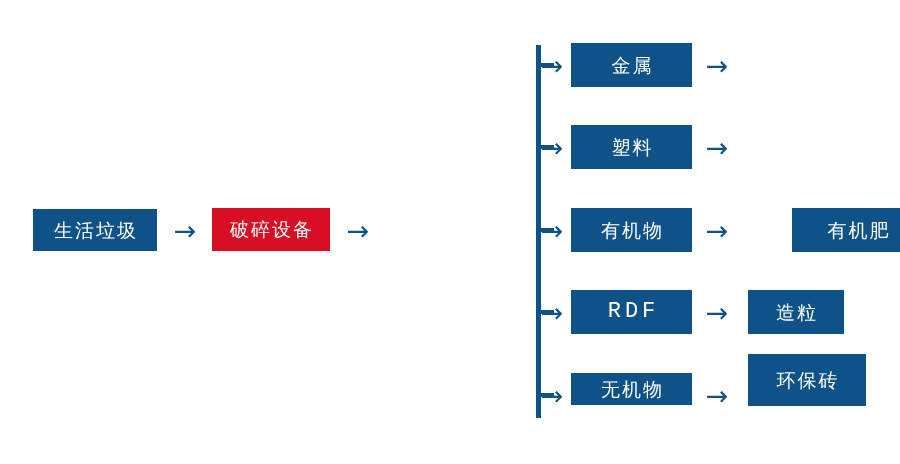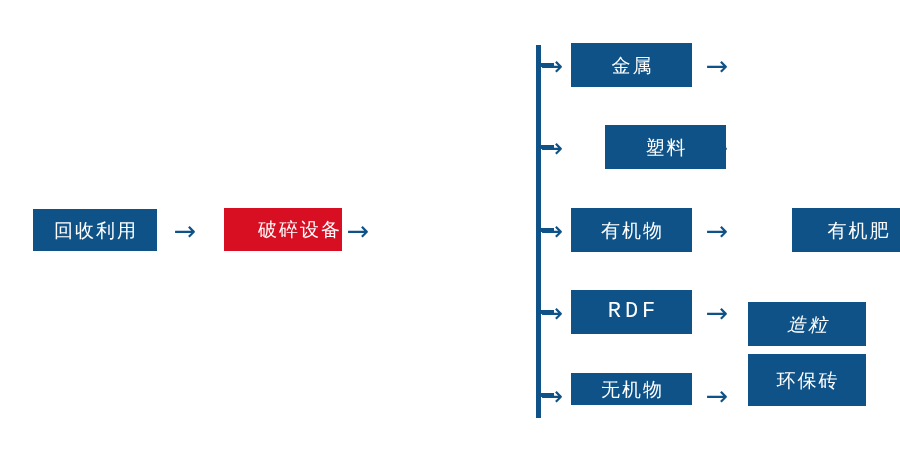--- a/index.html
+++ b/index.html
@@ -54,28 +54,28 @@
     position: absolute;
     background: #0f5287;
   }
 </style>
 </head>
 <body>
 
 <div id="canvas">
 
   <div class="box blue" style="left:33px; top:209px; width:124px; height:42px;">
-    <span>回收利用</span>
+    <span>生活垃圾</span>
   </div>
 
   <div class="arrow" style="left:165px; top:209px; width:40px; height:42px;">
     <span>→</span>
   </div>
 
-  <div class="box red" style="left:224px; top:208px; width:118px; height:43px;justify-content:flex-end;">
+  <div class="box red" style="left:212px; top:208px; width:118px; height:43px;">
     <span>破碎设备</span>
   </div>
 
   <div class="arrow" style="left:338px; top:209px; width:40px; height:42px;">
     <span>→</span>
   </div>
 
 
   <div class="vbar" style="left:536px; top:45px; width:5px; height:373px;"></div>
 
@@ -87,21 +87,21 @@
     <span>金属</span>
   </div>
   <div class="arrow" style="left:697px; top:44px; width:40px; height:42px;">
     <span>→</span>
   </div>
 
   <div class="stub" style="left:536px; top:145px; width:18px; height:4px;"></div>
   <div class="arrow" style="left:534px; top:126px; width:36px; height:42px;">
     <span>→</span>
   </div>
-  <div class="box blue" style="left:571px; top:125px; width:121px; height:44px;margin-left:34px;">
+  <div class="box blue" style="left:571px; top:125px; width:121px; height:44px;">
     <span>塑料</span>
   </div>
   <div class="arrow" style="left:697px; top:126px; width:40px; height:42px;">
     <span>→</span>
   </div>
 
   <div class="stub" style="left:536px; top:228px; width:18px; height:4px;"></div>
   <div class="arrow" style="left:534px; top:209px; width:36px; height:42px;">
     <span>→</span>
   </div>
@@ -118,21 +118,21 @@
   <div class="stub" style="left:536px; top:310px; width:18px; height:4px;"></div>
   <div class="arrow" style="left:534px; top:291px; width:36px; height:42px;">
     <span>→</span>
   </div>
   <div class="box blue latin" style="left:571px; top:290px; width:121px; height:44px;">
     <span>RDF</span>
   </div>
   <div class="arrow" style="left:697px; top:291px; width:40px; height:42px;">
     <span>→</span>
   </div>
-  <div class="box blue" style="left:748px; top:302px; width:118px; height:44px;font-style:italic;">
+  <div class="box blue" style="left:748px; top:290px; width:96px; height:44px;">
     <span>造粒</span>
   </div>
 
   <div class="stub" style="left:536px; top:393px; width:18px; height:4px;"></div>
   <div class="arrow" style="left:534px; top:374px; width:36px; height:42px;">
     <span>→</span>
   </div>
   <div class="box blue" style="left:571px; top:373px; width:121px; height:32px;">
     <span>无机物</span>
   </div>

